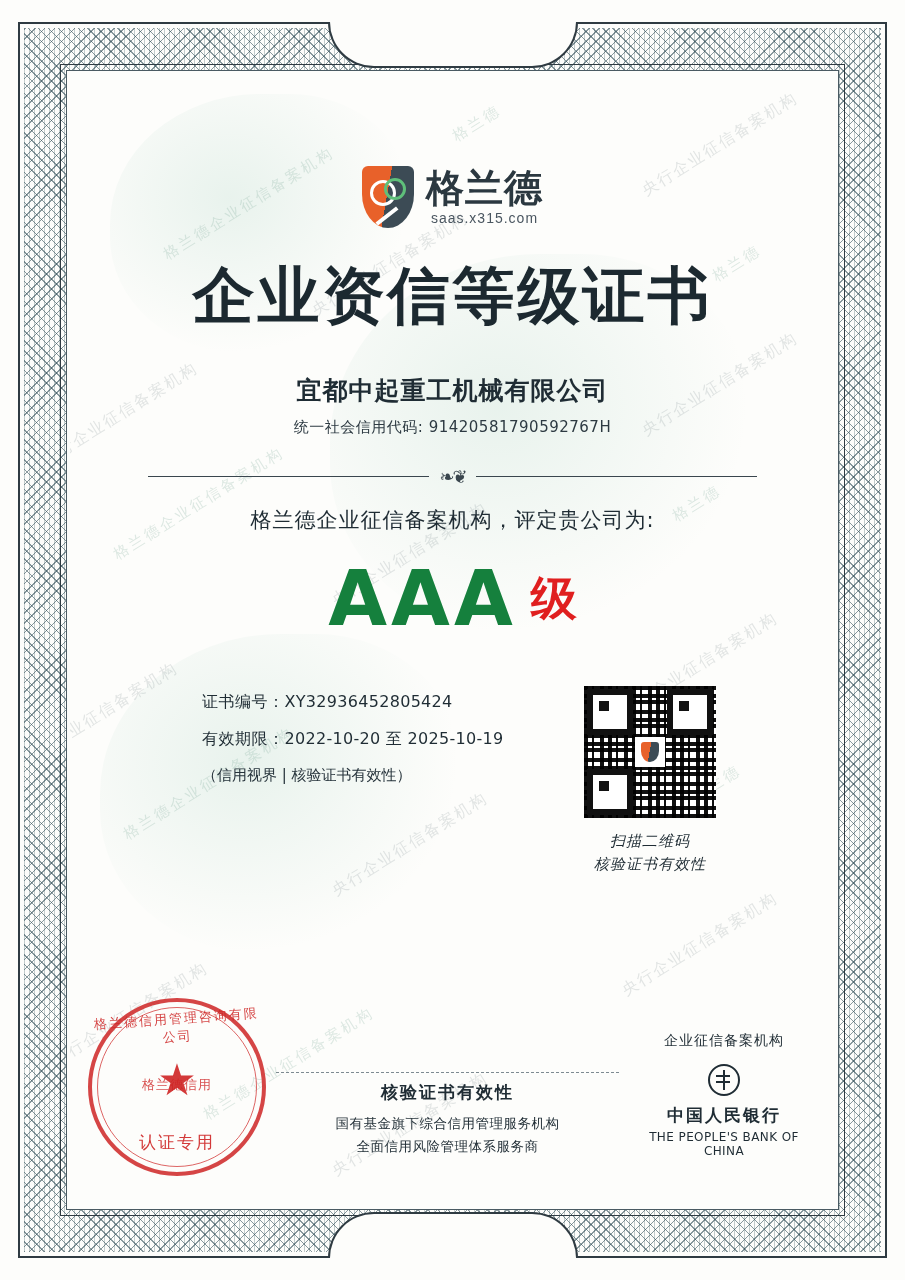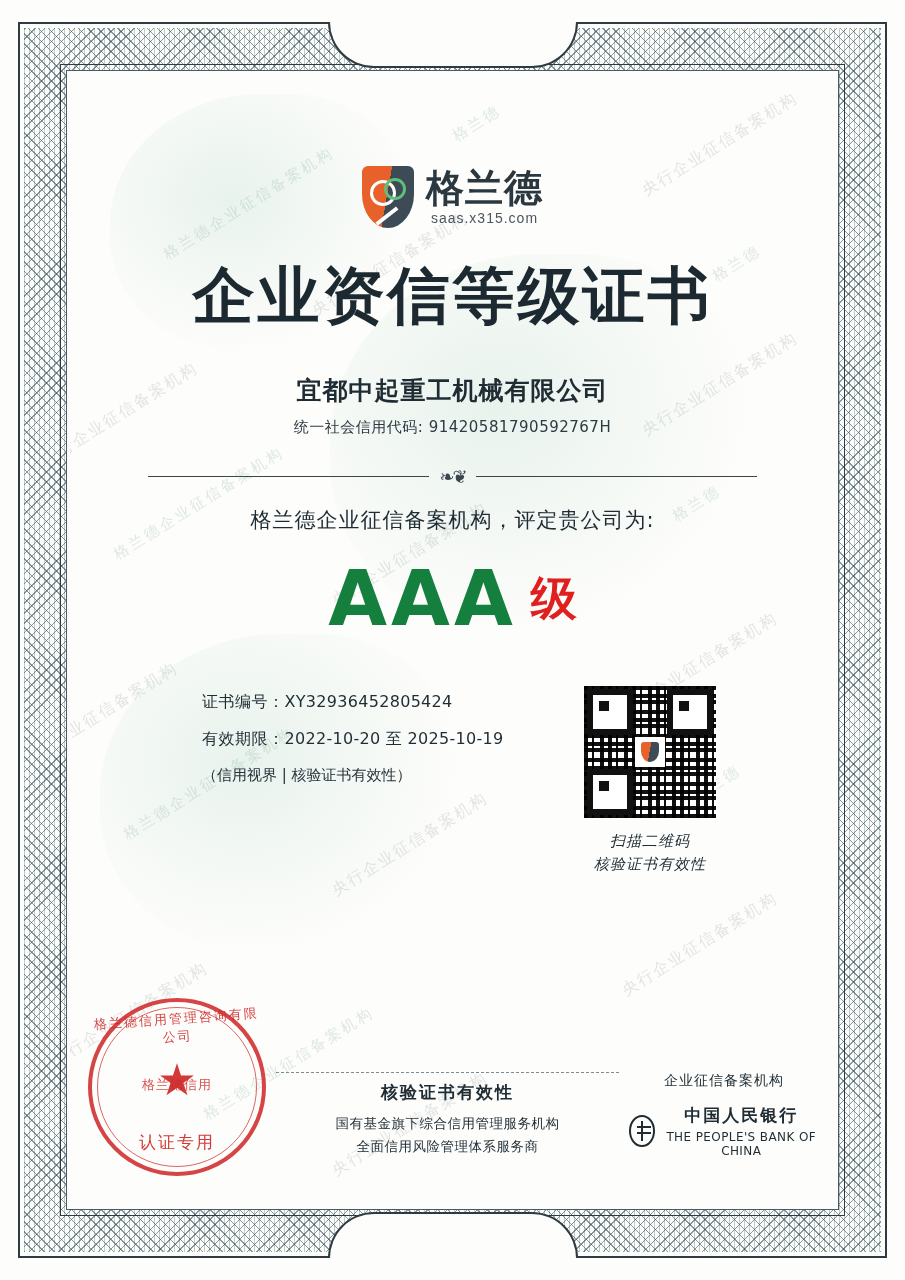--- a/index.html
+++ b/index.html
@@ -445,20 +445,21 @@
   .footer-right .fr-title {
     font-size: 14px;
     letter-spacing: 1px;
     margin-bottom: 14px;
   }
   .pboc {
     display: flex;
     align-items: center;
     justify-content: center;
     gap: 8px;
+    flex-direction: column;
   }
   .pboc-mark {
     width: 28px; height: 28px;
     border: 2px solid #1f2c34;
     border-radius: 50%;
     position: relative;
   }
   .pboc-mark::before {
     content: "";
     position: absolute;

